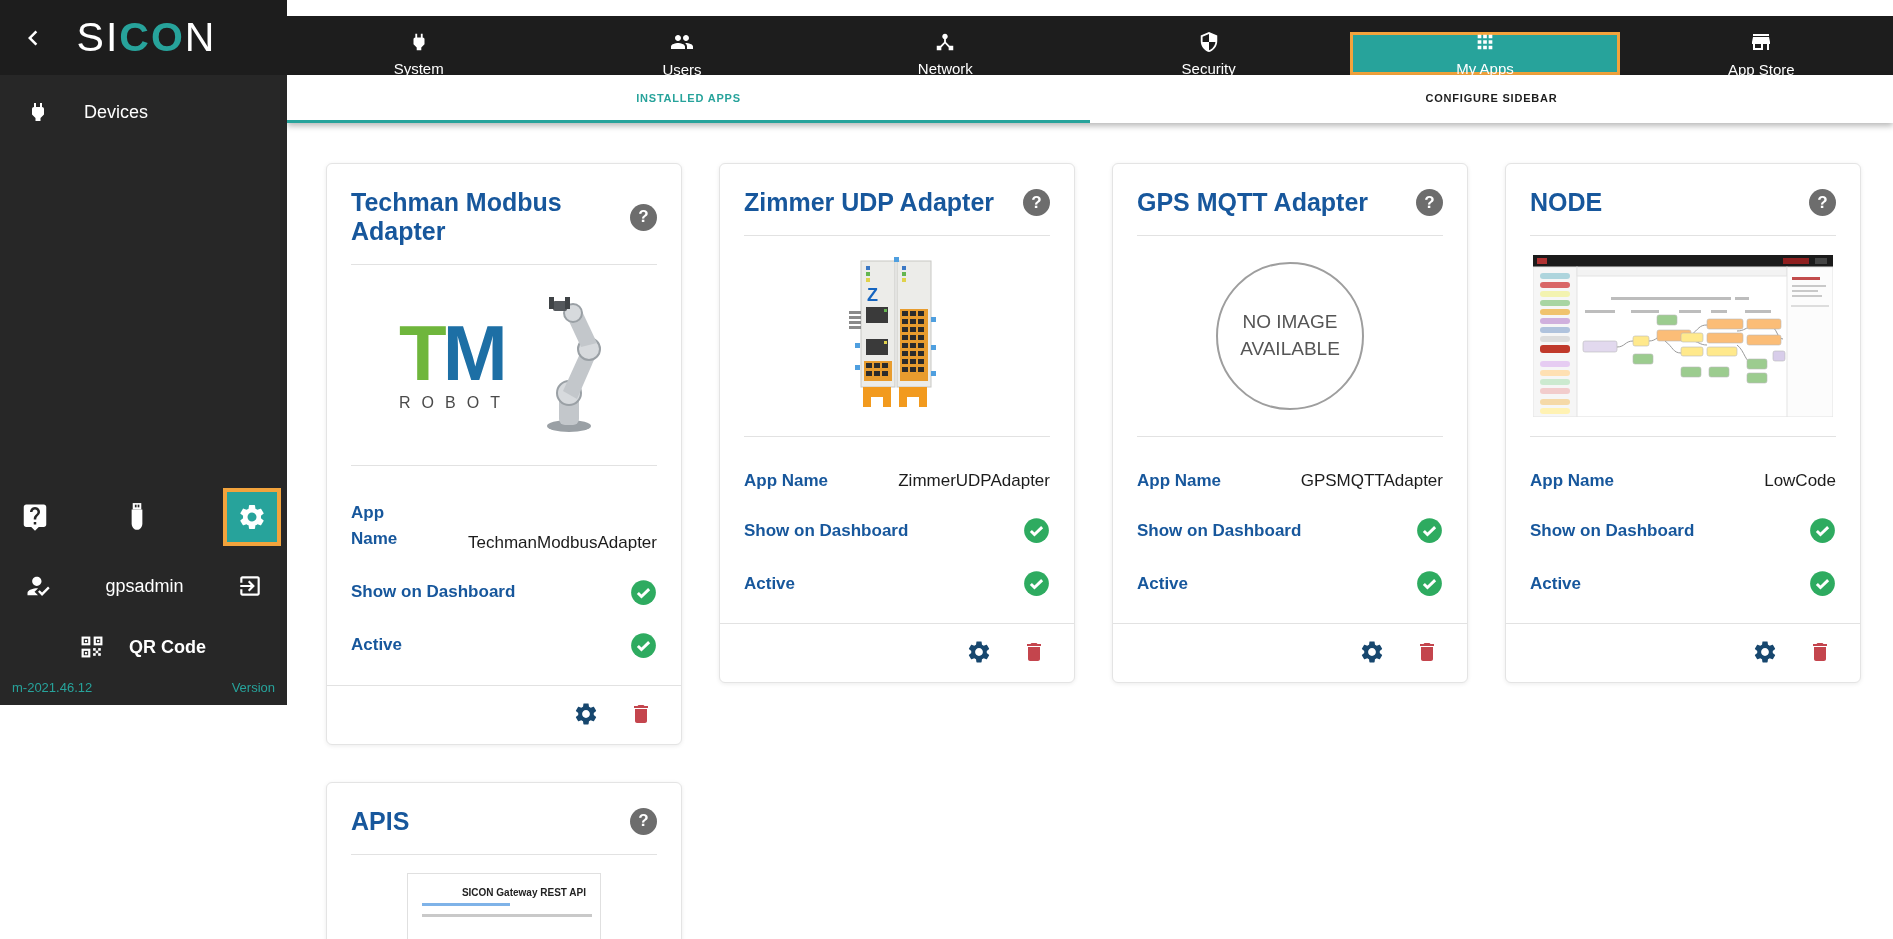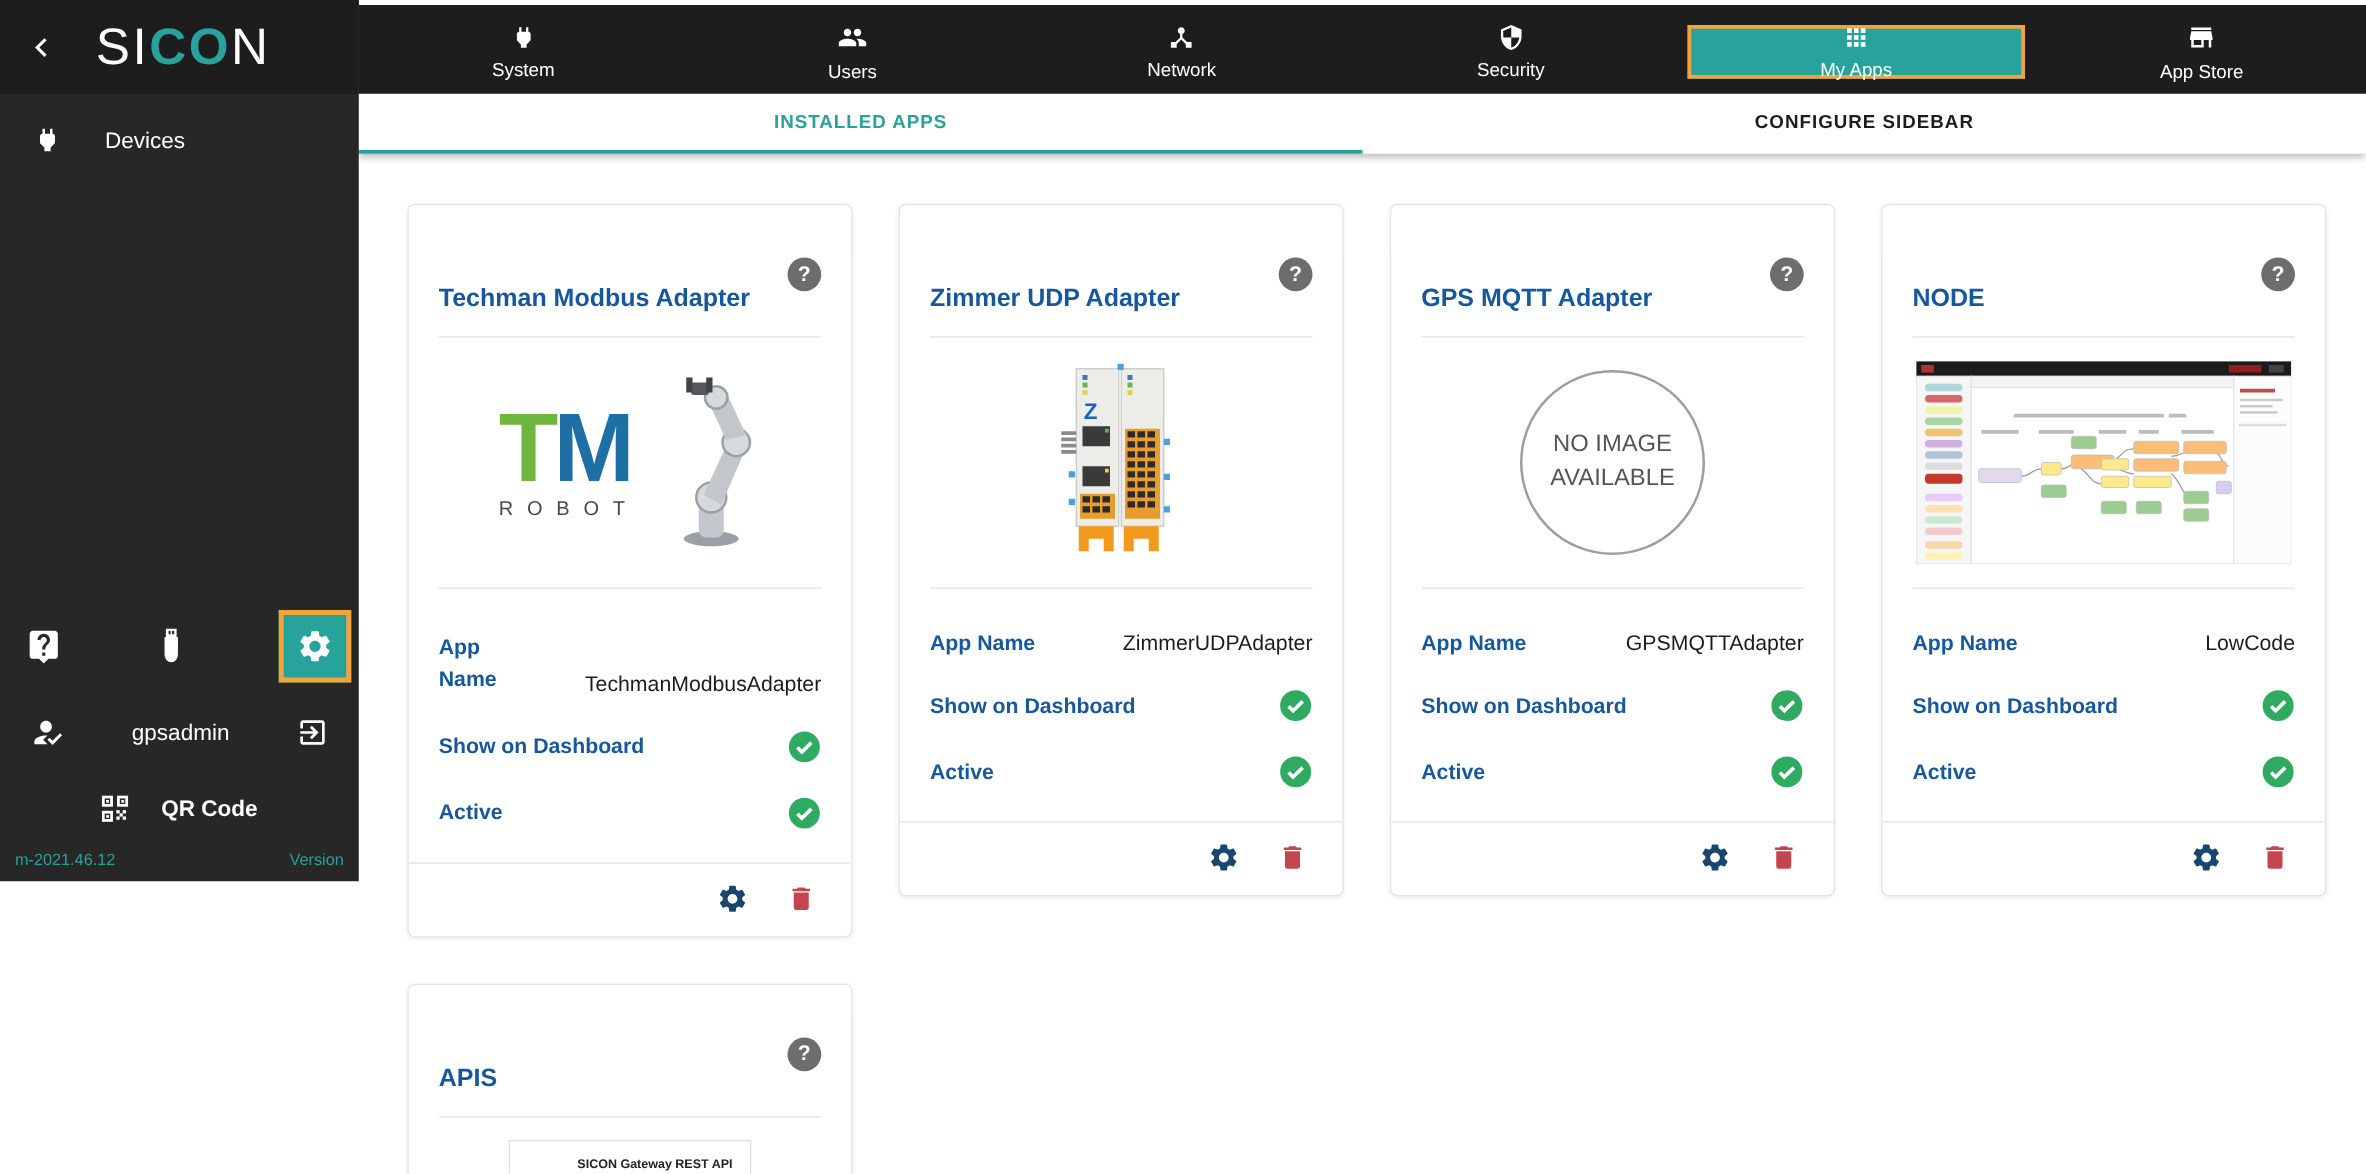--- a/index.html
+++ b/index.html
@@ -23,41 +23,41 @@
               display:flex; align-items:center; justify-content:center; cursor:pointer; }
   .user-row { display:flex; align-items:center; padding:26px 24px 20px 24px; }
   .user-name { flex:1; text-align:center; color:#fff; font-size:18px; }
   .qr-row { display:flex; align-items:center; justify-content:center; gap:26px;
             padding:16px 0 14px 0; color:#fff; font-weight:bold; font-size:18px; cursor:pointer; }
   .version-row { display:flex; justify-content:space-between; align-items:center;
                  padding:8px 12px 10px 12px; color:#27a39b; font-size:13px; }
   .ic { display:inline-flex; align-items:center; justify-content:center; }
 
   
-  .topnav { position:absolute; left:287px; top:4px; right:0; height:75px; background:#1d1d1d; display:flex; }
+  .topnav { position:absolute; left:287px; top:16px; right:0; height:75px; background:#1d1d1d; display:flex; }
   .nav-item { flex:1; display:flex; flex-direction:column; align-items:center; justify-content:center;
               gap:7px; color:#fff; font-size:15px; cursor:pointer; }
   .nav-item.active { background:#27a39b; border:3px solid #f2a33c; margin:16px 10px; }
 
   
   .tabbar { position:absolute; left:287px; top:75px; right:0; height:48px; background:#fff;
             display:flex; box-shadow:0 3px 6px rgba(0,0,0,.28); z-index:2; }
   .tab { flex:1; display:flex; align-items:center; justify-content:center; font-weight:bold;
-         font-size:15px; letter-spacing:.8px; color:#1d1d1d; cursor:pointer;
+         font-size:11px; letter-spacing:.8px; color:#1d1d1d; cursor:pointer;
          border-bottom:3px solid transparent; }
   .tab.active { color:#27a39b; border-bottom-color:#27a39b; }
 
   
   .content { position:absolute; left:287px; top:123px; right:0; bottom:0; background:#fff;
              padding:40px 0 0 39px; overflow:hidden; }
   .cards-row { display:flex; gap:37px; align-items:flex-start; }
   .card { width:356px; background:#fff; border:1px solid #e4e4e4; border-radius:6px;
           box-shadow:0 1px 4px rgba(0,0,0,.08); }
   .card-head { display:flex; align-items:center; justify-content:space-between; padding:24px 24px 18px 24px; }
-  .card-title { color:#17579c; font-weight:bold; font-size:20px;margin-top:40px; }
+  .card-title { color:#17579c; font-weight:bold; font-size:25px; }
   .help-badge { width:27px; height:27px; border-radius:50%; background:#6d6d6d; color:#fff;
                 font-weight:bold; font-size:17px; display:flex; align-items:center; justify-content:center;
                 cursor:pointer; flex:none; }
   .inset-hr { border:0; border-top:1px solid #e2e2e2; margin:0 24px; }
   .full-hr { border:0; border-top:1px solid #e2e2e2; margin:6px 0 0 0; }
   .img-box { height:200px; display:flex; align-items:center; justify-content:center; }
   .fields { padding:8px 24px 0 24px; }
   .frow { display:flex; justify-content:space-between; align-items:center; margin:26px 0; }
   .frow.app { align-items:flex-end; }
   .flabel { color:#17579c; font-weight:bold; font-size:17px; }

